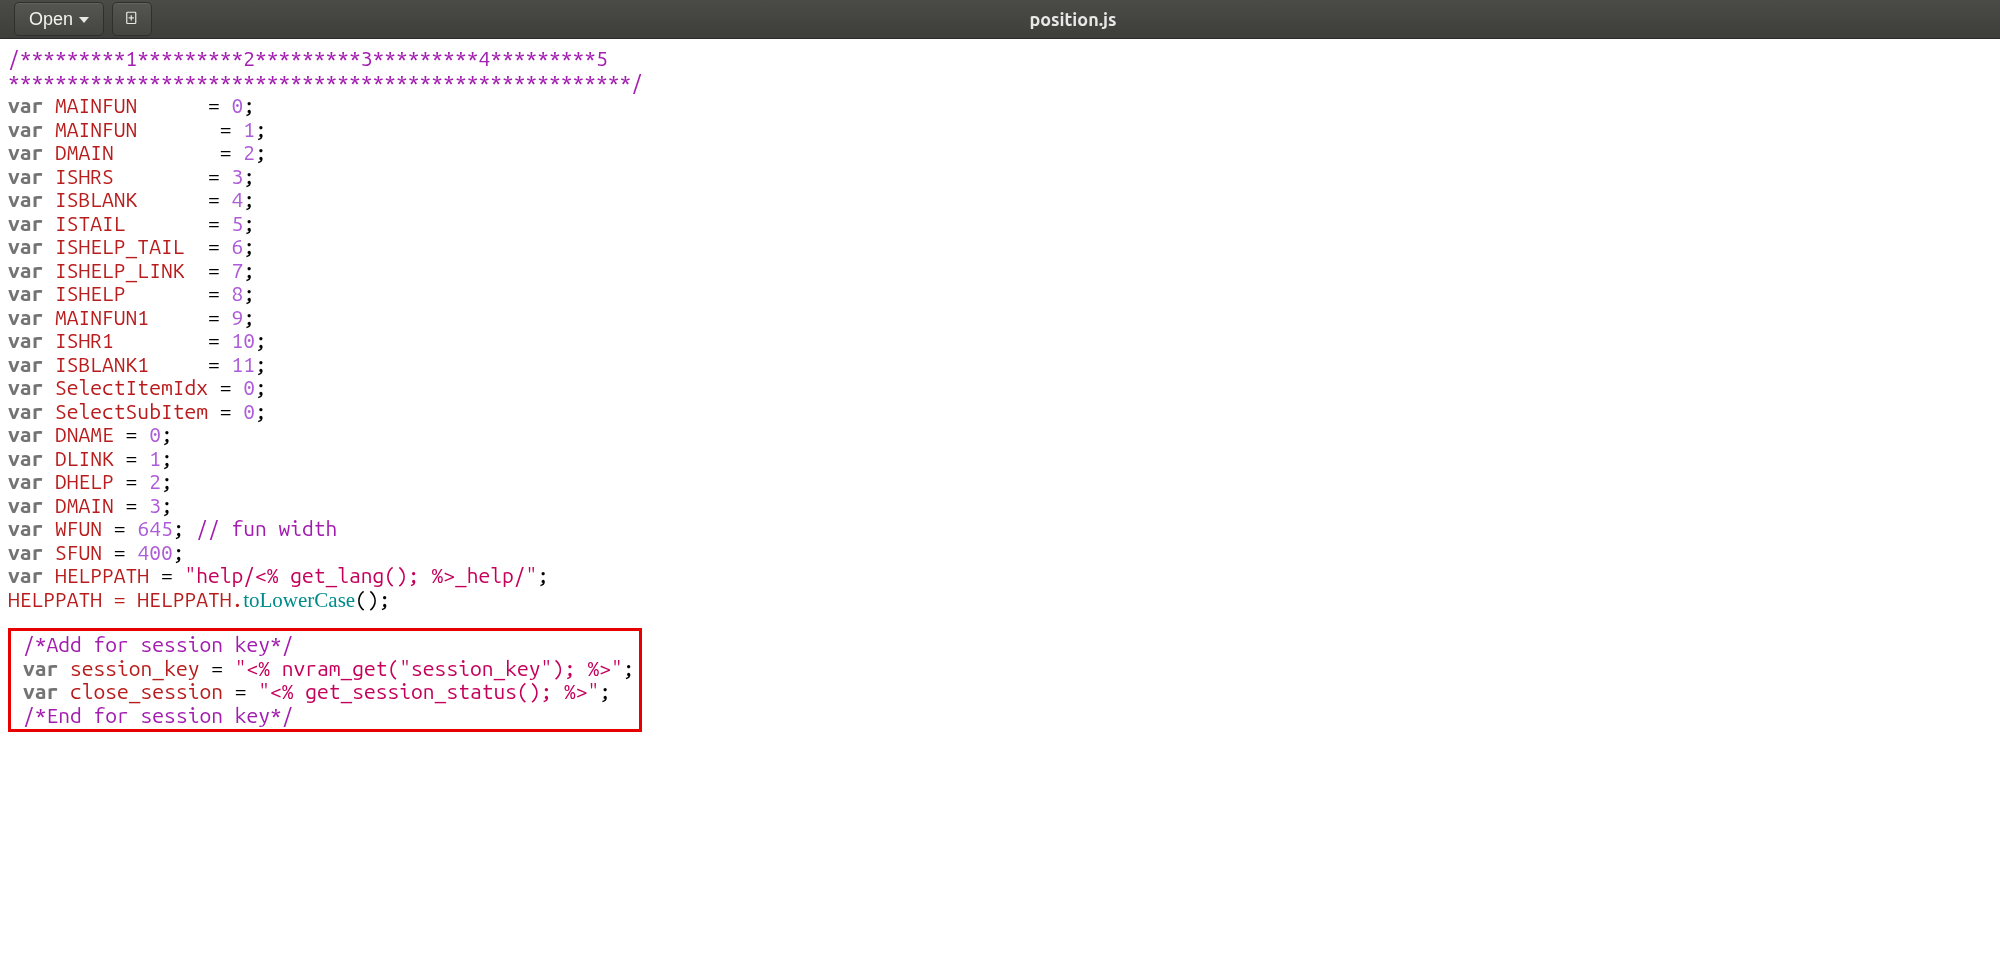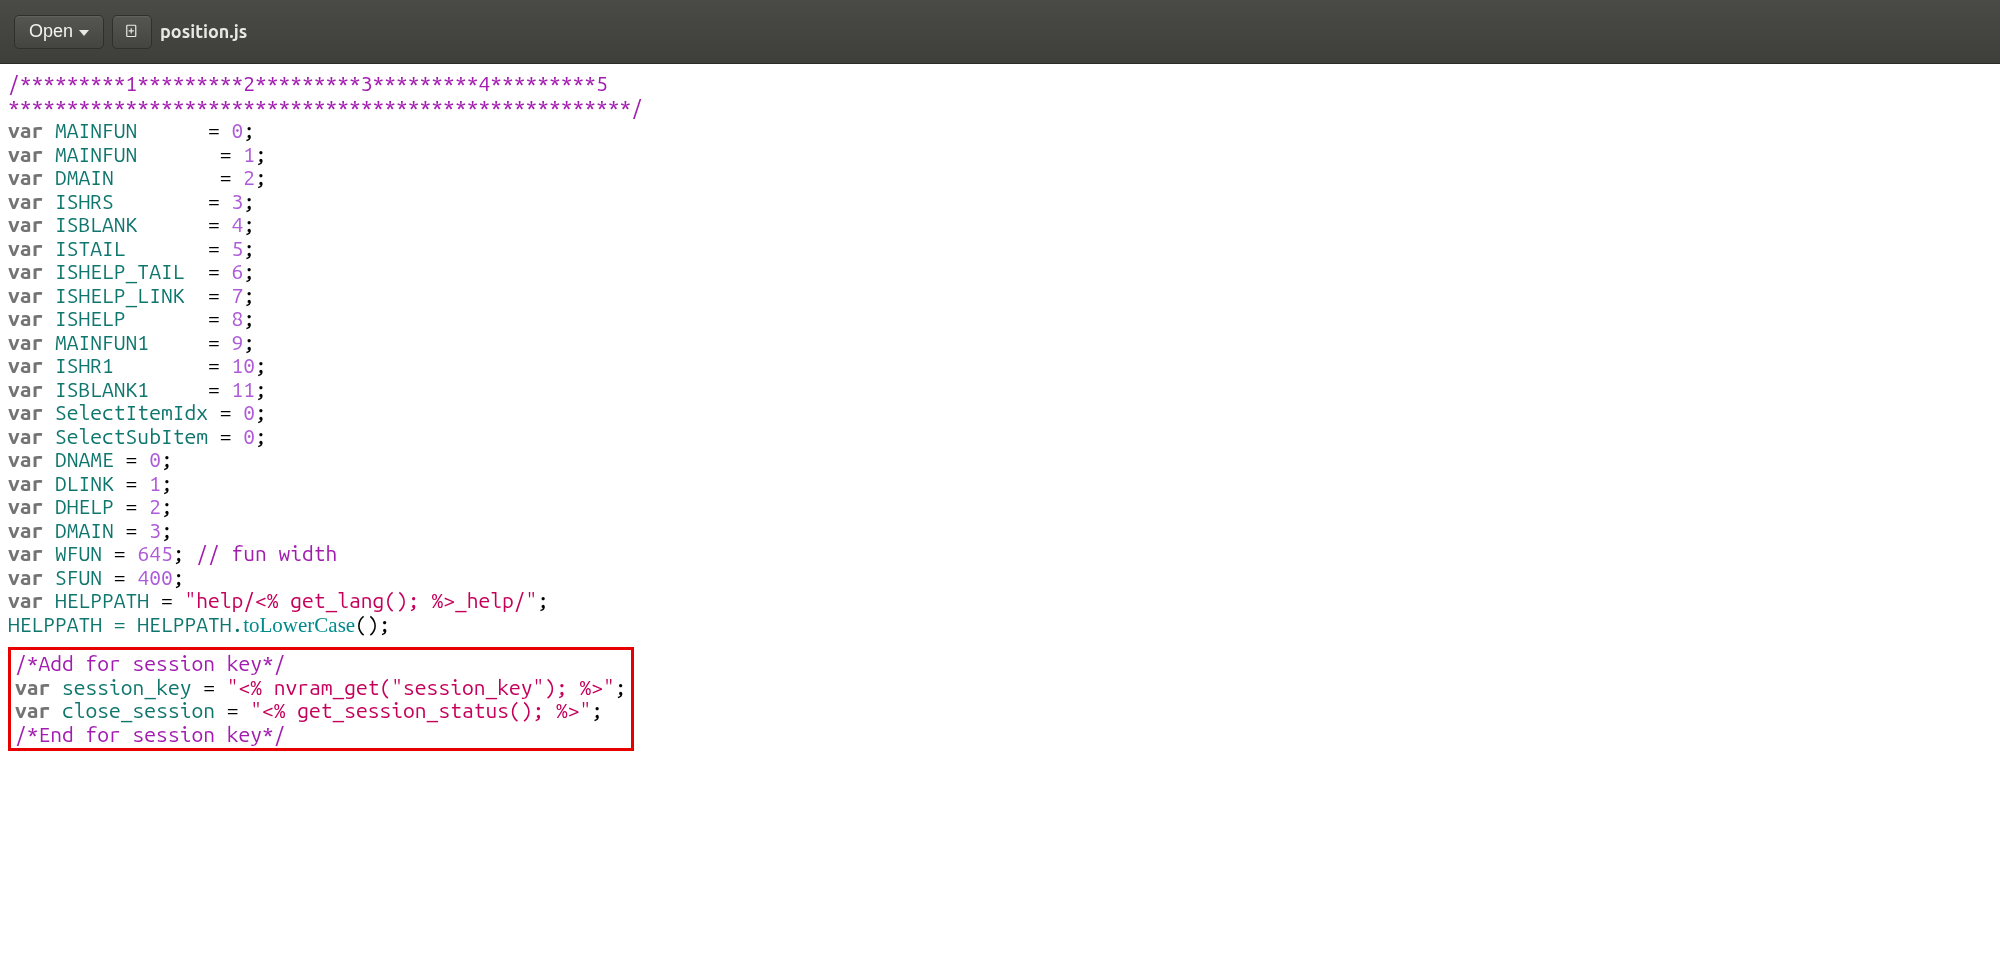--- a/index.html
+++ b/index.html
@@ -1,19 +1,19 @@
 <!DOCTYPE html>
 <html><head>
 <meta charset="utf-8">
 <style>
   * { margin: 0; padding: 0; box-sizing: border-box; }
   html, body { width: 100%; height: 100%; font-family: Ubuntu, "Segoe UI", Arial, sans-serif; background: #ffffff; }
   .window { width: 2000px; height: 958px; display: flex; flex-direction: column; }
   .titlebar {
-    height: 64px;
+    height: 39px;
     background: linear-gradient(to bottom, #4a4a47 0%, #3e3e3b 100%);
     display: flex;
     align-items: center;
     padding: 0 14px;
     gap: 8px;
     border-bottom: 1px solid #2a2a28;
   }
   .btn-open {
     height: 34px;
     padding: 0 14px;
@@ -42,20 +42,21 @@
     border-radius: 5px;
     display: inline-flex;
     align-items: center;
     justify-content: center;
     cursor: pointer;
     box-shadow: inset 0 1px 0 rgba(255,255,255,0.08);
   }
   .btn-icon svg { width: 18px; height: 18px; fill: none; stroke: #e8e8e6; stroke-width: 1.6; }
   .title-block {
     flex: 1;
+    text-align: center;
     color: #e8e8e6;
     line-height: 1.15;
     overflow: hidden;
   }
   .title-block .title { font-weight: 600; font-size: 18px; }
   .title-block .subtitle { font-size: 14px; color: #c8c8c4; }
   .editor {
     flex: 1;
     overflow: auto;
     padding: 8px 8px 8px 8px;
@@ -63,26 +64,26 @@
     font-size: 21px;
     line-height: 23.5px;
     white-space: pre;
     color: #000;
   }
   .c-kw   { color: #737373; font-weight: 700; }
   .c-num  { color: #ad5bd8; }
   .c-cmt  { color: #a21caf; }
   .c-str  { color: #c4005b; }
   .c-fn   { color: #008b8b; font-family: Liberation Serif, serif; }
-  .c-id   { color: #0f766e; }
+  .c-id   { color: #b91c1c; }
   .highlight-box {
     border: 3px solid #e60000;
-    padding: 2px 4px 2px 4px;
+    padding: 2px 4px 2px 12px;
     display: inline-block;
-    margin-top: 10px;
+    margin-top: 16px;
   }
 </style>
 </head>
 <body>
 
 <div class="window">
 
   <div class="titlebar">
     <button class="btn-open">
       <span>Open</span>

